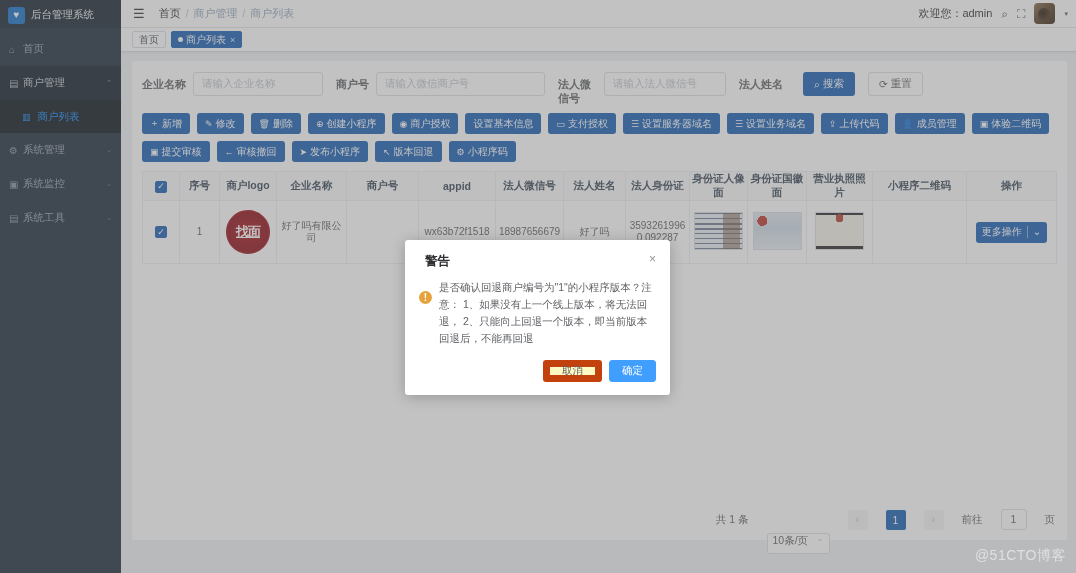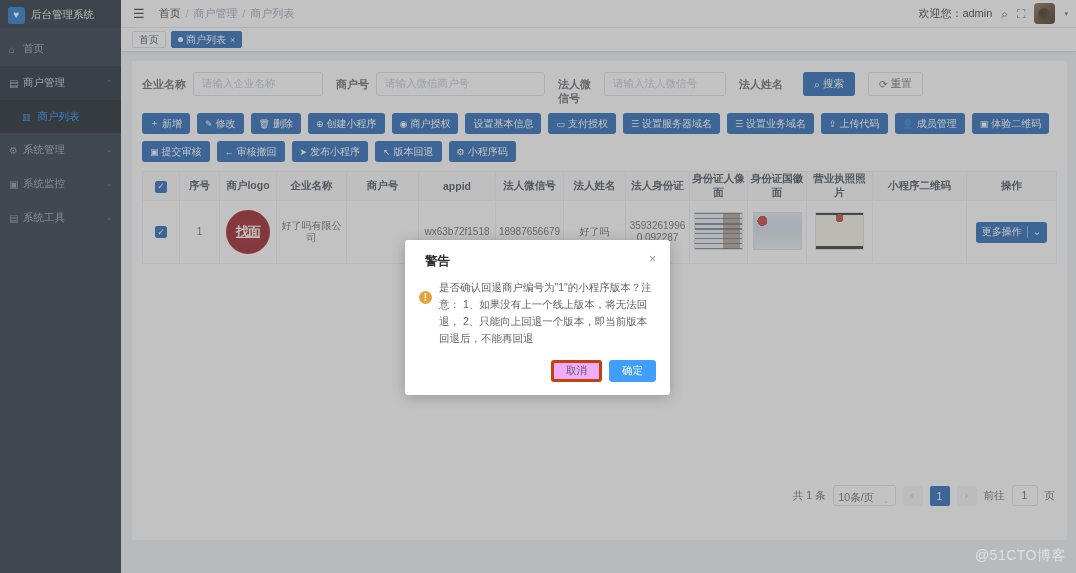--- a/index.html
+++ b/index.html
@@ -174,27 +174,27 @@
   }
   .more-btn {
     height: 21px; background: #1a5fb4; color: #fff; font-size: 10px;
     border-radius: 3px; display: inline-flex; align-items: center;
     padding: 0 6px; cursor: pointer; gap: 5px;
   }
   .more-btn .divider { width: 1px; height: 12px; background: rgba(255,255,255,.45); }
 
   
   .pager {
-    display: flex; align-items: center; justify-content: flex-end; gap: 7px;
+    display: flex; align-items: center; justify-content: flex-end; gap: 18px;
     margin-top: 221px; font-size: 10.5px; color: #606266; padding-right: 2px;
   }
   .pg-select {
     height: 21px; width: 63px; border: 1px solid #dcdfe6; border-radius: 3px;
-    display: flex; align-items: flex-end; justify-content: space-between;
-    padding: 0 5px; background: #fff; cursor: pointer;
+    display: flex; align-items: flex-start; justify-content: space-between;
+    padding: 0 5px; background: #fff; cursor: pointer; margin-top: 48px;
   }
   .pg-btn {
     min-width: 20px; height: 20px; border-radius: 2px; background: #f4f4f5;
     color: #c0c4cc; display: inline-flex; align-items: center;
     justify-content: center; font-size: 10px; cursor: pointer;
   }
   .pg-num { min-width: 20px; height: 20px; background: #1a5fb4; color: #fff;
     border-radius: 2px; display: inline-flex; align-items: center;
     justify-content: center; font-size: 10.5px; cursor: pointer; }
   .pg-jump-inp {
@@ -221,21 +221,21 @@
   .warn-icon {
     width: 13px; height: 13px; border-radius: 50%; background: #e6a23c;
     color: #fff; font-size: 10px; font-weight: 700; display: flex;
     align-items: center; justify-content: center; flex-shrink: 0;
     margin-top: 12px; line-height: 1;
   }
   .dlg-text { font-size: 10.5px; color: #606266; line-height: 17px; }
   .dlg-foot { display: flex; justify-content: flex-end; gap: 7px; padding: 13px 14px 13px 14px; }
   .dlg-btn { height: 22px; border-radius: 3px; font-size: 10.5px; padding: 0 12px;
     display: inline-flex; align-items: center; cursor: pointer; }
-  .dlg-cancel { background: #f0abfc; border: 3px solid #c2410c; color: #606266; }
+  .dlg-cancel { background: #fef9c3; border: 7px solid #c2410c; color: #606266; }
   .dlg-ok { background: #409eff; color: #fff; border: 1px solid #409eff; }
 
   .watermark {
     position: absolute; right: 10px; bottom: 8px; z-index: 70;
     font-size: 14px; color: rgba(255,255,255,.55); letter-spacing: .5px;
   }
 </style>
 </head>
 <body>
 

